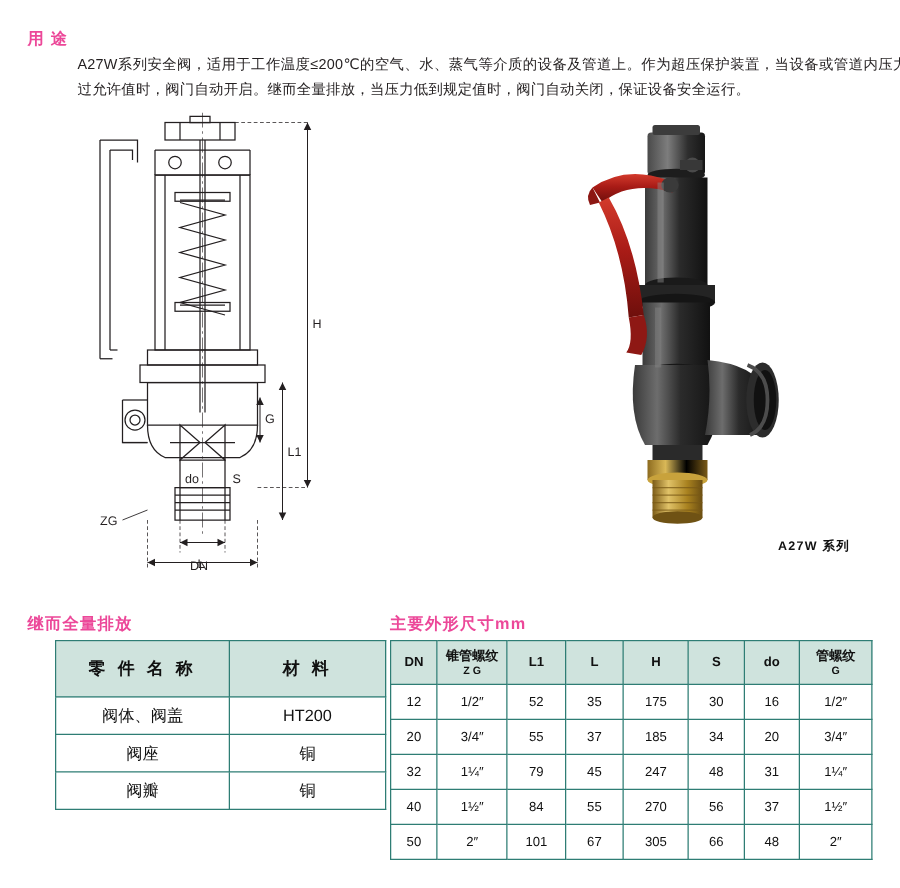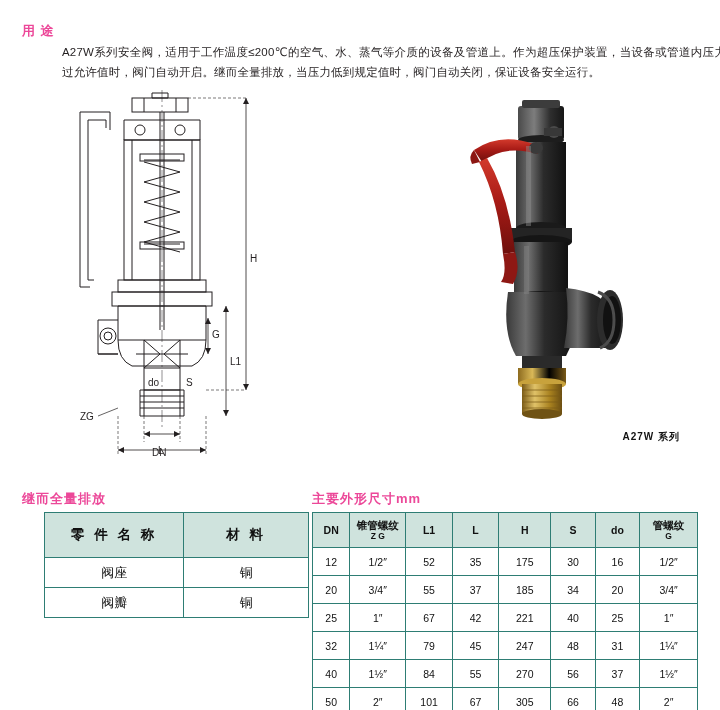--- a/index.html
+++ b/index.html
@@ -301,20 +301,24 @@
   <div class="sec-title" id="material-title">继而全量排放</div>
   <div class="sec-title" id="dim-title">主要外形尺寸mm</div>
 
   <table id="material-table">
     <tbody>
       <tr class="head">
         <td class="c1">零 件 名 称</td>
         <td class="c2">材     料</td>
       </tr>
       <tr>
+        <td class="c1">阀体、阀盖</td>
+        <td class="c2">HT200</td>
+      </tr>
+      <tr>
         <td class="c1">阀座</td>
         <td class="c2">铜</td>
       </tr>
       <tr>
         <td class="c1">阀瓣</td>
         <td class="c2">铜</td>
       </tr>
     </tbody>
   </table>
 
@@ -364,30 +368,20 @@
         <td>20</td>
         <td>3/4″</td>
         <td>55</td>
         <td>37</td>
         <td>185</td>
         <td>34</td>
         <td>20</td>
         <td>3/4″</td>
       </tr>
       <tr>
-        <td>25</td>
-        <td>1″</td>
-        <td>67</td>
-        <td>42</td>
-        <td>221</td>
-        <td>40</td>
-        <td>25</td>
-        <td>1″</td>
-      </tr>
-      <tr>
         <td>32</td>
         <td>1¼″</td>
         <td>79</td>
         <td>45</td>
         <td>247</td>
         <td>48</td>
         <td>31</td>
         <td>1¼″</td>
       </tr>
       <tr>

